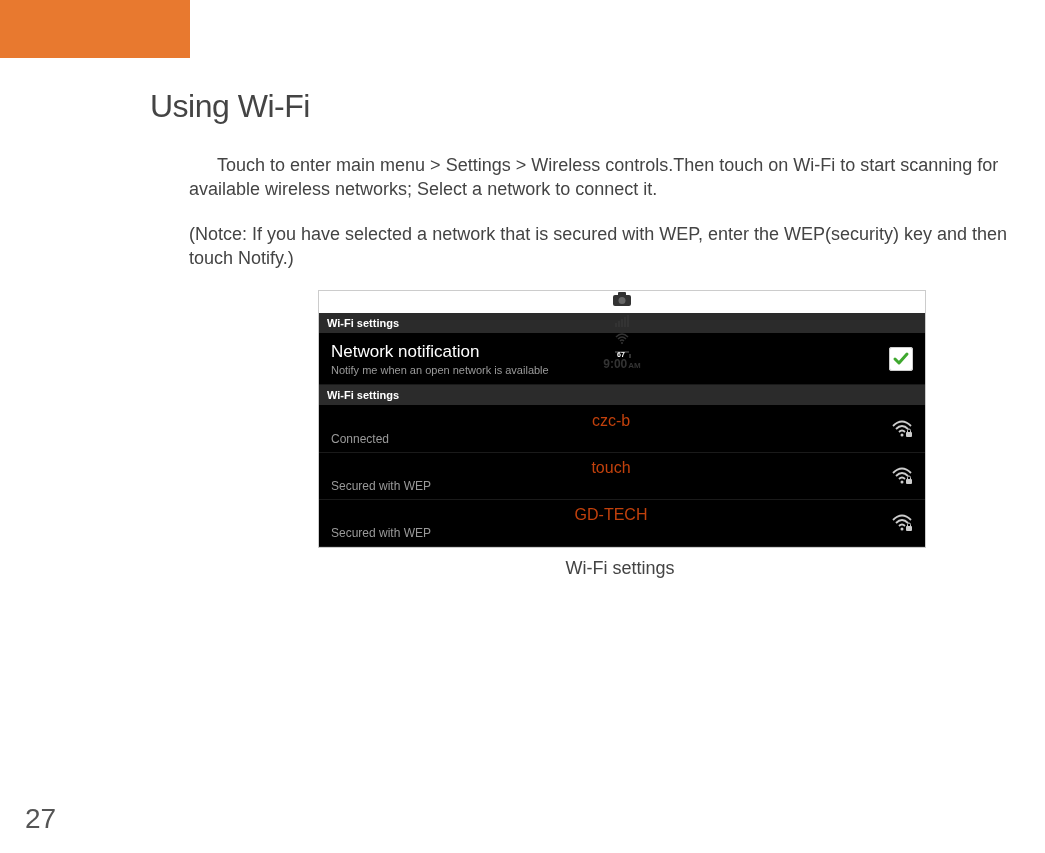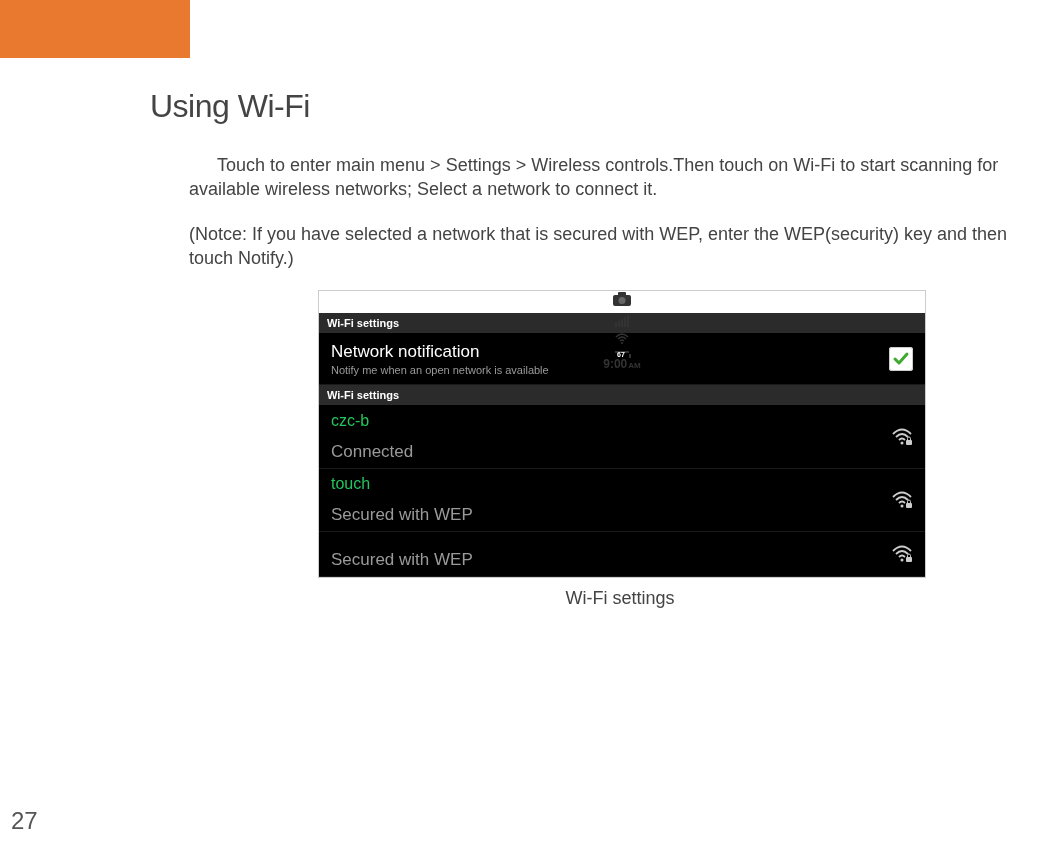--- a/index.html
+++ b/index.html
@@ -122,41 +122,41 @@
   .checkbox svg { width:18px; height:18px; }
   .network-row {
     background: #000;
     padding: 6px 12px;
     border-bottom: 1px solid #1a1a1a;
     display:flex;
     align-items:center;
     min-height: 44px;
   }
   .network-row .text { flex:1; }
-  .net-name { color:#22c55e; font-size:16px; }
-  .net-sub { color:#9a9a9a; font-size:17px; margin-top:12px; }
+  .net-name { color:#c2410c; font-size:16px;text-align:center; }
+  .net-sub { color:#9a9a9a; font-size:12px; margin-top:2px; }
   .wifi-icon {
     width: 22px; height: 18px;
     position: relative;
     display:flex; align-items:flex-end;
   }
   .wifi-icon svg { width:22px; height:18px; }
   .caption {
     text-align: center;
     font-size: 18px;
     color: #444;
     margin: 10px 0 0 0;
     width: 940px;
     font-stretch: condensed;
   }
   .page-number {
     position: absolute;
-    left: 11px;
+    left: 25px;
     bottom: 18px;
-    font-size: 24px;
+    font-size: 28px;
     color: #555;
     font-stretch: condensed;
     text-align: right;
   }
 </style>
 </head>
 <body>
 
 <div class="orange-tab"></div>
 
@@ -247,20 +247,21 @@
             <path d="M8 12 Q11 9 14 12" stroke="#ccc" stroke-width="1.8" fill="none"></path>
             <circle cx="11" cy="15" r="1.5" fill="#ccc"></circle>
             <rect x="15" y="12" width="6" height="5" rx="1" fill="#ccc"></rect>
             <path d="M16.5 12 v-1.5 a1.5 1.5 0 0 1 3 0 V12" stroke="#ccc" stroke-width="1" fill="none"></path>
           </svg>
       </span>
     </div>
 
     <div class="network-row">
       <div class="text">
+        <div class="net-name">GD-TECH</div>
         <div class="net-sub">Secured with WEP</div>
       </div>
       <span class="wifi-icon">
         <svg viewBox="0 0 22 18">
             <path d="M2 6 Q11 -3 20 6" stroke="#ccc" stroke-width="1.8" fill="none"></path>
             <path d="M5 9 Q11 3 17 9" stroke="#ccc" stroke-width="1.8" fill="none"></path>
             <path d="M8 12 Q11 9 14 12" stroke="#ccc" stroke-width="1.8" fill="none"></path>
             <circle cx="11" cy="15" r="1.5" fill="#ccc"></circle>
             <rect x="15" y="12" width="6" height="5" rx="1" fill="#ccc"></rect>
             <path d="M16.5 12 v-1.5 a1.5 1.5 0 0 1 3 0 V12" stroke="#ccc" stroke-width="1" fill="none"></path>

